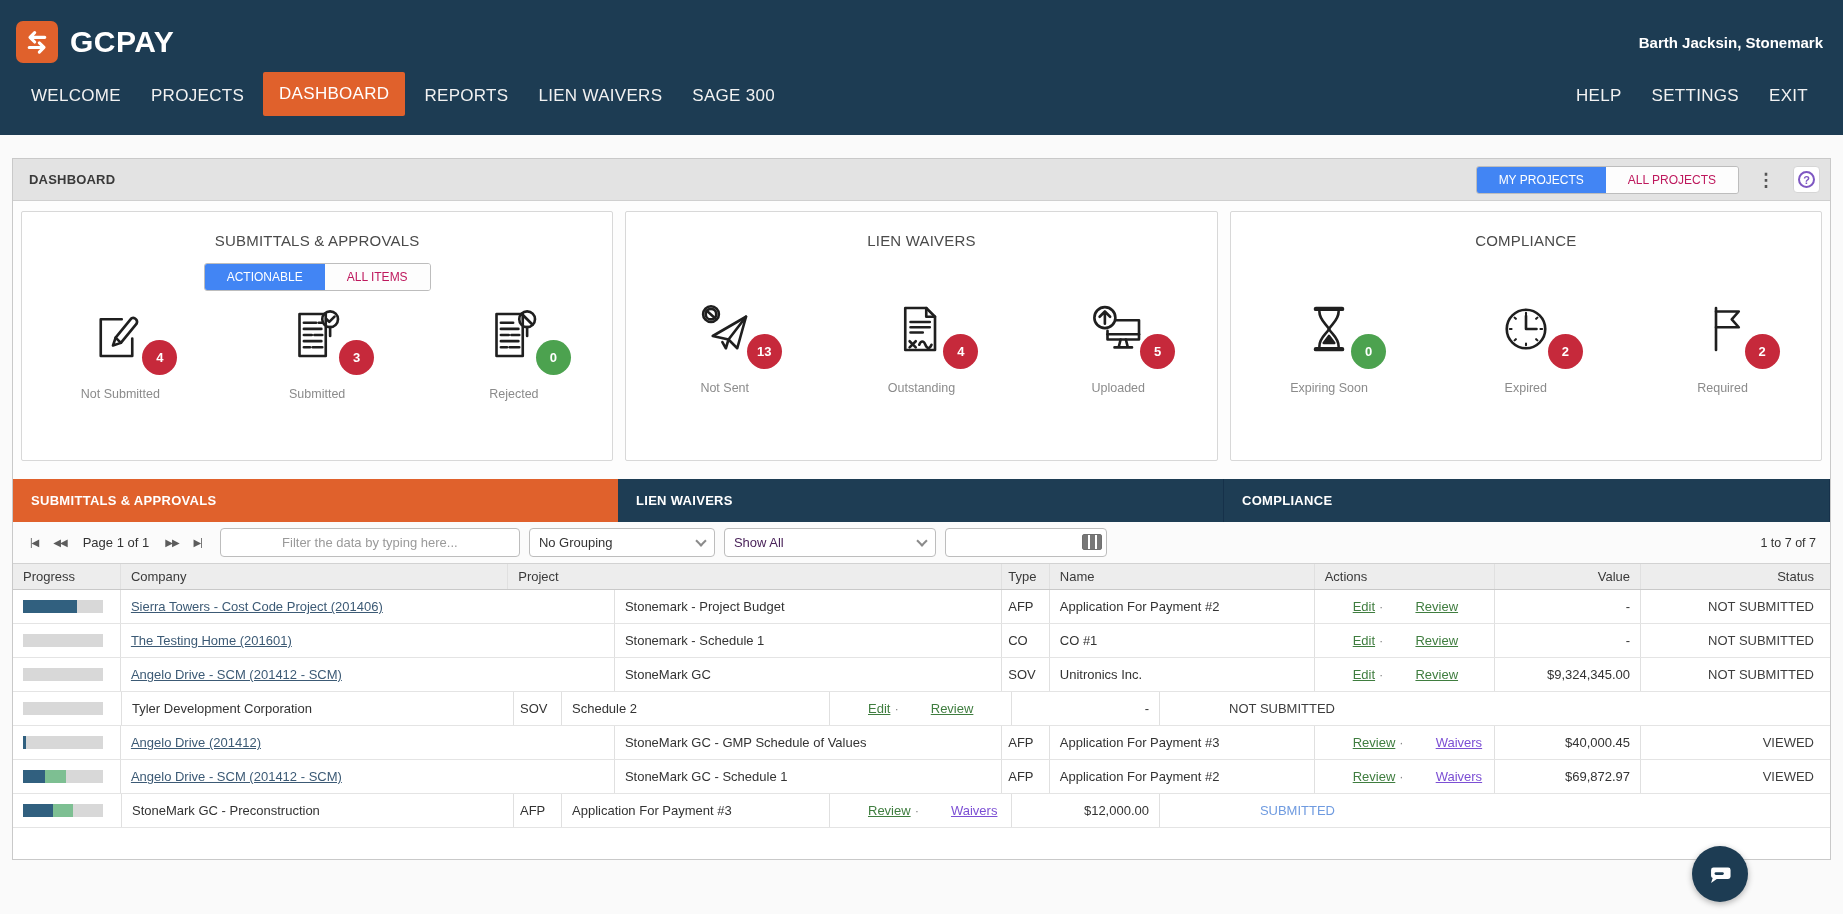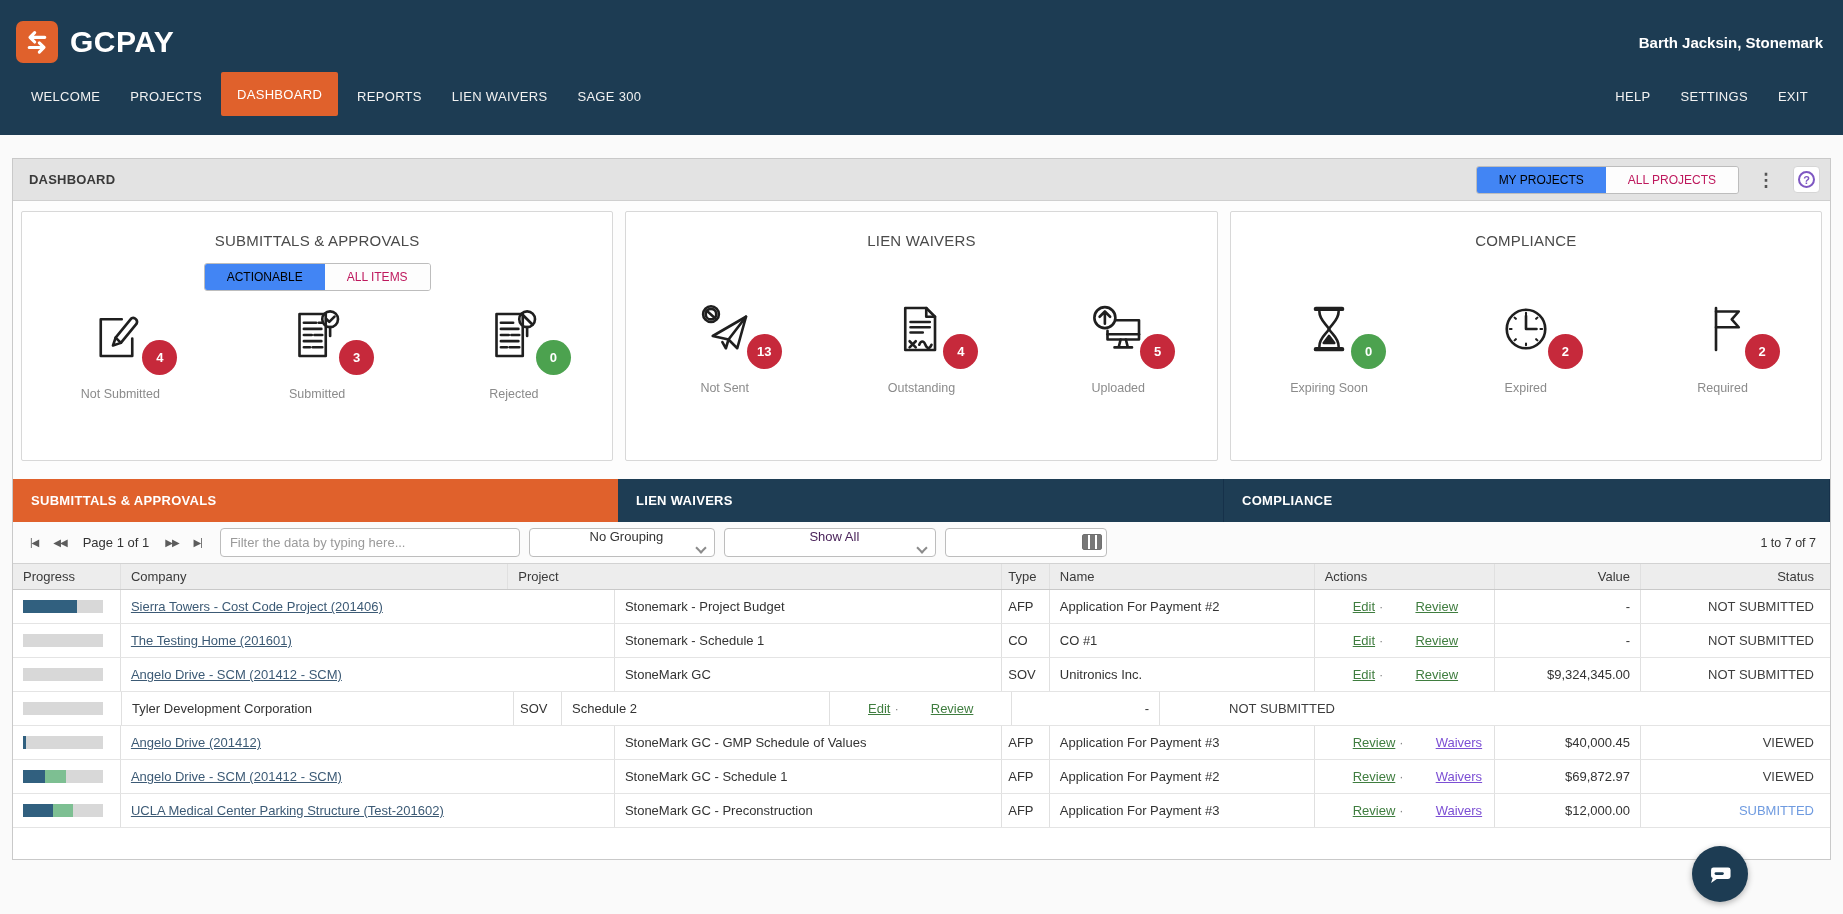--- a/index.html
+++ b/index.html
@@ -8,35 +8,35 @@
 
   
   .app-header { background:#1d3c53; height:135px; position:relative; }
   .hdr-top { display:flex; align-items:center; padding:14px 20px 0 16px; height:70px; }
   .logo-wrap { display:flex; align-items:center; gap:12px; }
   .logo-badge { width:42px; height:42px; background:#e0612c; border-radius:7px;
     display:flex; align-items:center; justify-content:center; }
   .logo-text { color:#fff; font-size:30px; font-weight:bold; letter-spacing:.5px; }
   .user-name { margin-left:auto; color:#fff; font-size:15px; font-weight:bold; }
   .nav-row { display:flex; align-items:stretch; height:52px; padding:0 20px 0 16px; }
-  .nav-item { color:#f2f2f2; font-size:13px; font-weight:500; letter-spacing:.3px;
+  .nav-item { color:#f2f2f2; font-size:17px; font-weight:500; letter-spacing:.3px;
     display:flex; align-items:center; padding:0 15px; cursor:pointer; }
   .nav-item.active { background:#e0612c; color:#fff; margin:2px 4px 6px 4px; padding:0 16px; border-radius:2px; }
   .nav-spacer { flex:1; }
 
   
   .page-gap { height:23px; background:#fafafa; }
   .panel { margin:0 12px; border:1px solid #c9c9c9; background:#fff; }
   .dash-bar { background:#e3e3e3; border-bottom:1px solid #cfcfcf; height:42px;
     display:flex; align-items:center; padding:0 10px 0 16px; }
   .dash-title { font-size:13px; font-weight:bold; color:#3a3a3a; letter-spacing:.2px; }
   .dash-right { margin-left:auto; display:flex; align-items:center; gap:14px; }
   .toggle-group { display:flex; border:1px solid #bdbdbd; border-radius:3px; overflow:hidden; }
   .toggle-btn { font-size:12px; font-weight:500; padding:6px 22px; background:#fdfdfd; color:#be185d; cursor:pointer; }
-  .toggle-btn.on { background:#4285f4; color:#000000; }
+  .toggle-btn.on { background:#4285f4; color:#ffffff; }
   .kebab { font-size:18px; color:#555; font-weight:bold; padding:0 4px; cursor:pointer; }
   .help-btn { width:27px; height:27px; background:#fff; border:1px solid #d6d6d6; border-radius:4px;
     display:flex; align-items:center; justify-content:center; cursor:pointer; }
   .help-circ { width:17px; height:17px; border:2px solid #7e57c2; border-radius:50%;
     color:#7e57c2; font-size:11px; font-weight:bold; display:flex; align-items:center; justify-content:center; }
 
   
   .cards-zone { padding:10px 8px 18px 8px; background:#fdfdfd; }
   .cards-row { display:flex; gap:12px; }
   .card { flex:1; background:#fff; border:1px solid #d8d8d8; border-radius:2px; height:250px; }
@@ -57,25 +57,25 @@
   .tab { flex:1; height:43px; display:flex; align-items:center; padding-left:18px;
     color:#fff; font-size:13px; font-weight:bold; letter-spacing:.3px;
     background:#1e3d54; border-right:1px solid #16314a; cursor:pointer; }
   .tab.active { background:#e0612c; border-right:none; }
 
   .toolbar { height:42px; background:#fbfbfb; border-bottom:1px solid #d2d2d2;
     display:flex; align-items:center; gap:9px; padding:0 14px; }
   .pg-btn { color:#5c5c5c; font-size:10px; letter-spacing:-1px; padding:2px 3px; cursor:pointer; }
   .pg-text { font-size:13px; color:#333; padding:0 4px; }
   .tb-input { height:29px; border:1px solid #bdbdbd; border-radius:4px; background:#fff;
-    font-size:13px; padding:0 9px; color:#333; font-family:"Liberation Sans",sans-serif; }
+    font-size:13px; padding:0 9px; color:#333; font-family:"Liberation Sans",sans-serif;text-align:center; }
   .tb-input::placeholder { color:#9a9a9a; }
   .filter-input { width:300px; margin-left:6px; }
   .fake-select { height:29px; border:1px solid #bdbdbd; border-radius:4px; background:#fff;
-    display:flex; align-items:center; font-size:13px; padding-left:9px; cursor:pointer;flex-direction:column; }
+    display:flex; align-items:center; font-size:13px; padding-left:9px; cursor:pointer; }
   .fs-chevron { margin-left:auto; width:26px; height:100%; display:flex; align-items:center;
     justify-content:center; color:#777; }
   .chev { width:8px; height:8px; border-right:2px solid #8b8b8b; border-bottom:2px solid #8b8b8b;
     transform:rotate(45deg); margin-top:-4px; }
   .grouping-select { width:186px; }
   .showall-select { width:212px; color:#4a235a; }
   .mini-input-wrap { position:relative; width:162px; }
   .mini-input { width:100%; }
   .cols-btn { position:absolute; right:5px; top:6px; width:20px; height:16px; cursor:pointer;
     border:1px solid #6f6f6f; border-radius:2px;
@@ -475,23 +475,20 @@
     <div class="td c-stat" style="color: rgb(61, 61, 61);">VIEWED</div>
   </div>
 
   <div class="tr">
     <div class="td c-prog">
       <div class="pbar">
         <span class="seg dark" style="width: 38%;"></span>
             <span class="seg green" style="width: 25%;"></span>
       </div>
     </div>
-    <div class="td c-proj">
-          <a class="plink">UCLA Medical Center Parking Structure (Test-201602)</a>
-        </div>
     <div class="td c-comp">StoneMark GC - Preconstruction</div>
     <div class="td c-type">AFP</div>
     <div class="td c-name">Application For Payment #3</div>
     <div class="td c-act">
           <a class="alink green">Review</a>
           <span class="act-sep">·</span>
           <a class="alink purple">Waivers</a>
         </div>
     <div class="td c-val">$12,000.00</div>
     <div class="td c-stat" style="color: rgb(111, 155, 224);">SUBMITTED</div>

